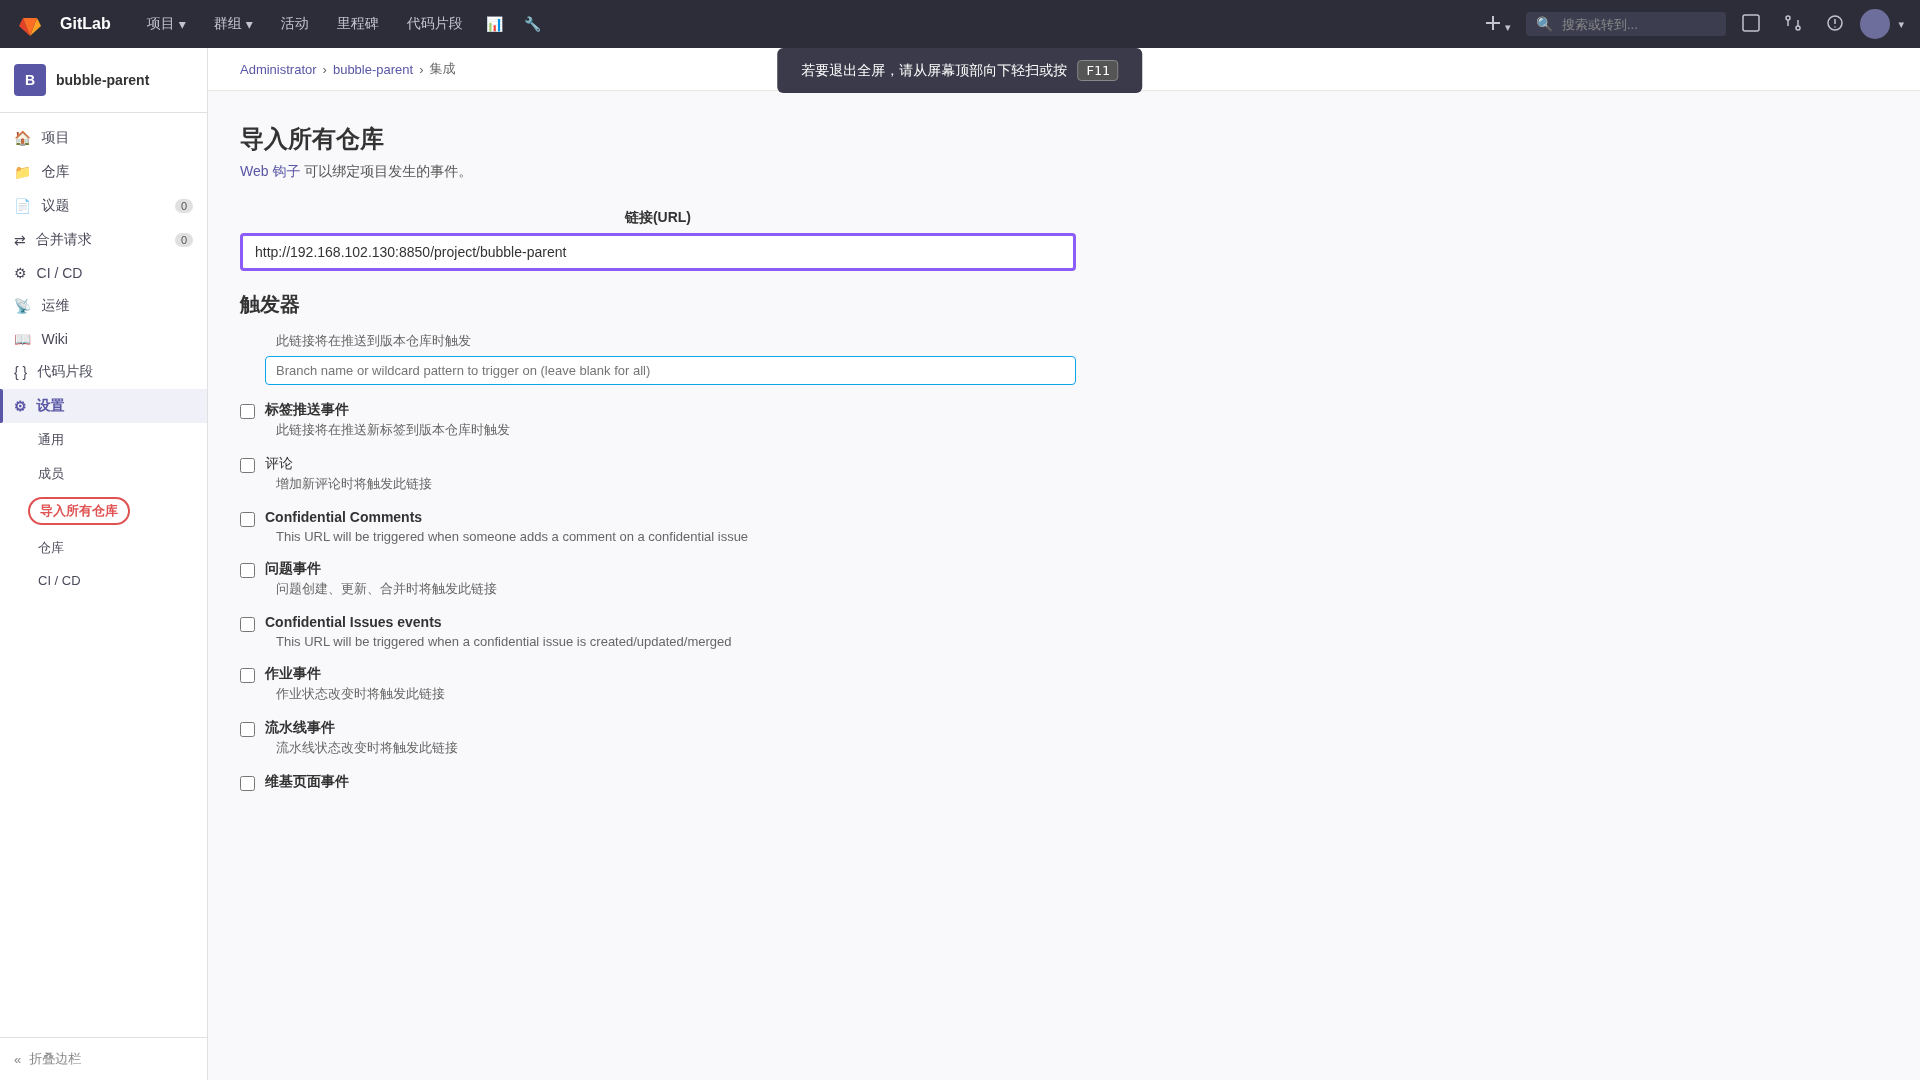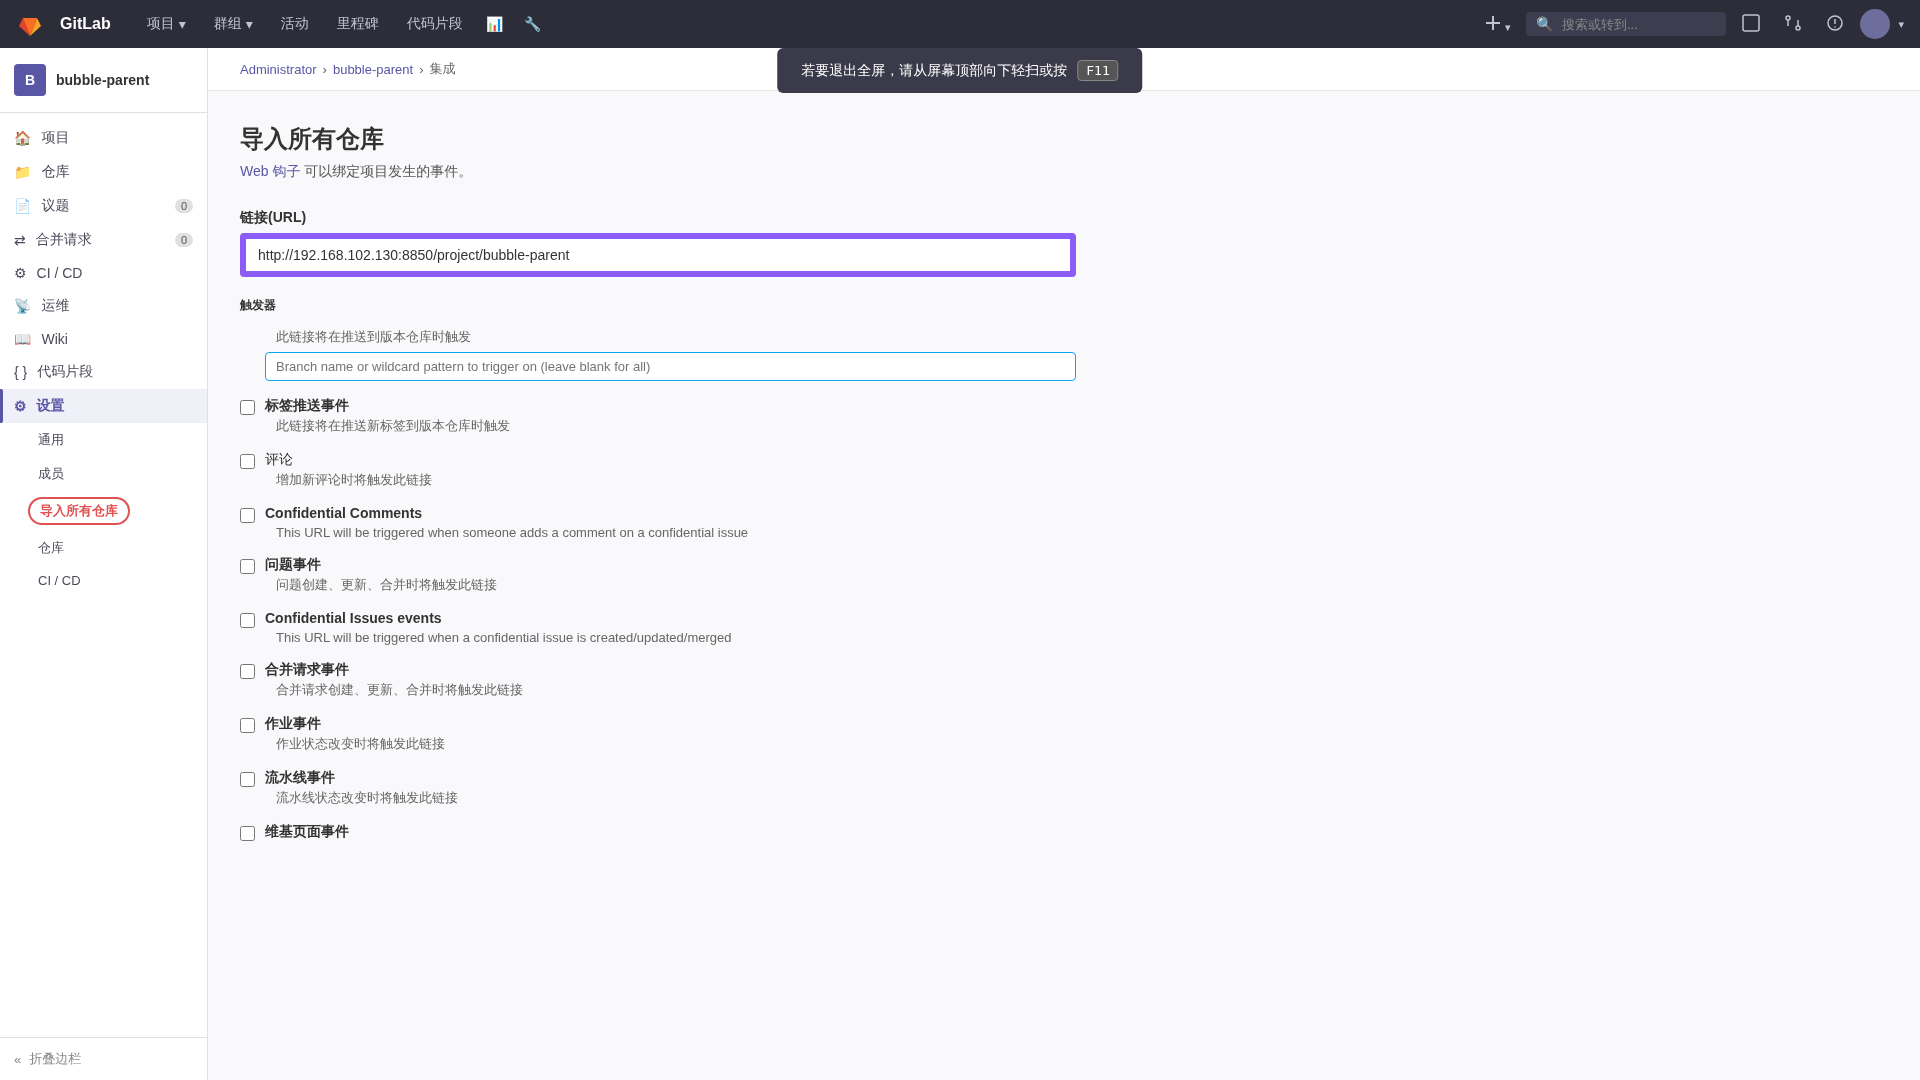--- a/index.html
+++ b/index.html
@@ -94,29 +94,29 @@
       padding: 2px 8px; font-family: monospace; font-size: 13px;
     }
 
     
     .content-area { padding: 32px 32px; max-width: 900px; }
     .page-title { font-size: 24px; font-weight: 600; color: #333; margin-bottom: 8px; }
     .page-subtitle { font-size: 14px; color: #555; margin-bottom: 28px; }
     .page-subtitle a { color: #5956a5; text-decoration: none; }
 
     .form-section { margin-bottom: 20px; }
-    .form-label { font-size: 14px; font-weight: 600; color: #333; margin-bottom: 6px; }
+    .form-label { font-size: 14px; font-weight: 600; color: #333; margin-bottom: 6px; text-align: center; }
     .form-input {
-      width: 100%; padding: 8px 12px; border: 6px solid #8b5cf6; border-radius: 4px;
+      width: 100%; padding: 8px 12px; border: 3px solid #8b5cf6; border-radius: 4px;
       font-size: 14px; color: #333; outline: none; background: #fff;
     }
     .form-hint { font-size: 12px; color: #777; margin-top: 6px; }
 
     
-    .triggers-title { font-size: 12px; font-weight: 600; color: #333; margin-bottom: 14px; }
+    .triggers-title { font-size: 20px; font-weight: 600; color: #333; margin-bottom: 14px; }
     .trigger-item { margin-bottom: 16px; }
     .trigger-row { display: flex; align-items: flex-start; gap: 10px; }
     .trigger-row input[type=checkbox] { margin-top: 3px; width: 15px; height: 15px; cursor: pointer; accent-color: #5956a5; flex-shrink: 0; }
     .trigger-name { font-size: 14px; color: #333; }
     .trigger-name.bold { font-weight: 700; }
     .trigger-desc { font-size: 13px; color: #666; margin-left: 36px; margin-top: 2px; }
     .trigger-input {
       margin-left: 25px; margin-top: 6px; width: calc(100% - 25px);
       padding: 6px 10px; border: 1px solid #0ea5e9; border-radius: 4px; font-size: 13px; color: #888; outline: none;
     }
@@ -330,27 +330,20 @@
             <div class="trigger-item">
               <div class="trigger-row">
                 <input type="checkbox" style="">
                 <span class="trigger-name bold">Confidential Issues events</span>
               </div>
               <div class="trigger-desc">This URL will be triggered when a confidential issue is created/updated/merged</div>
             </div>
             <div class="trigger-item">
               <div class="trigger-row">
                 <input type="checkbox" style="">
-                <span class="trigger-name bold">合并请求事件</span>
-              </div>
-              <div class="trigger-desc">合并请求创建、更新、合并时将触发此链接</div>
-            </div>
-            <div class="trigger-item">
-              <div class="trigger-row">
-                <input type="checkbox" style="">
                 <span class="trigger-name bold">作业事件</span>
               </div>
               <div class="trigger-desc">作业状态改变时将触发此链接</div>
             </div>
             <div class="trigger-item">
               <div class="trigger-row">
                 <input type="checkbox" style="">
                 <span class="trigger-name bold">流水线事件</span>
               </div>
               <div class="trigger-desc">流水线状态改变时将触发此链接</div>

